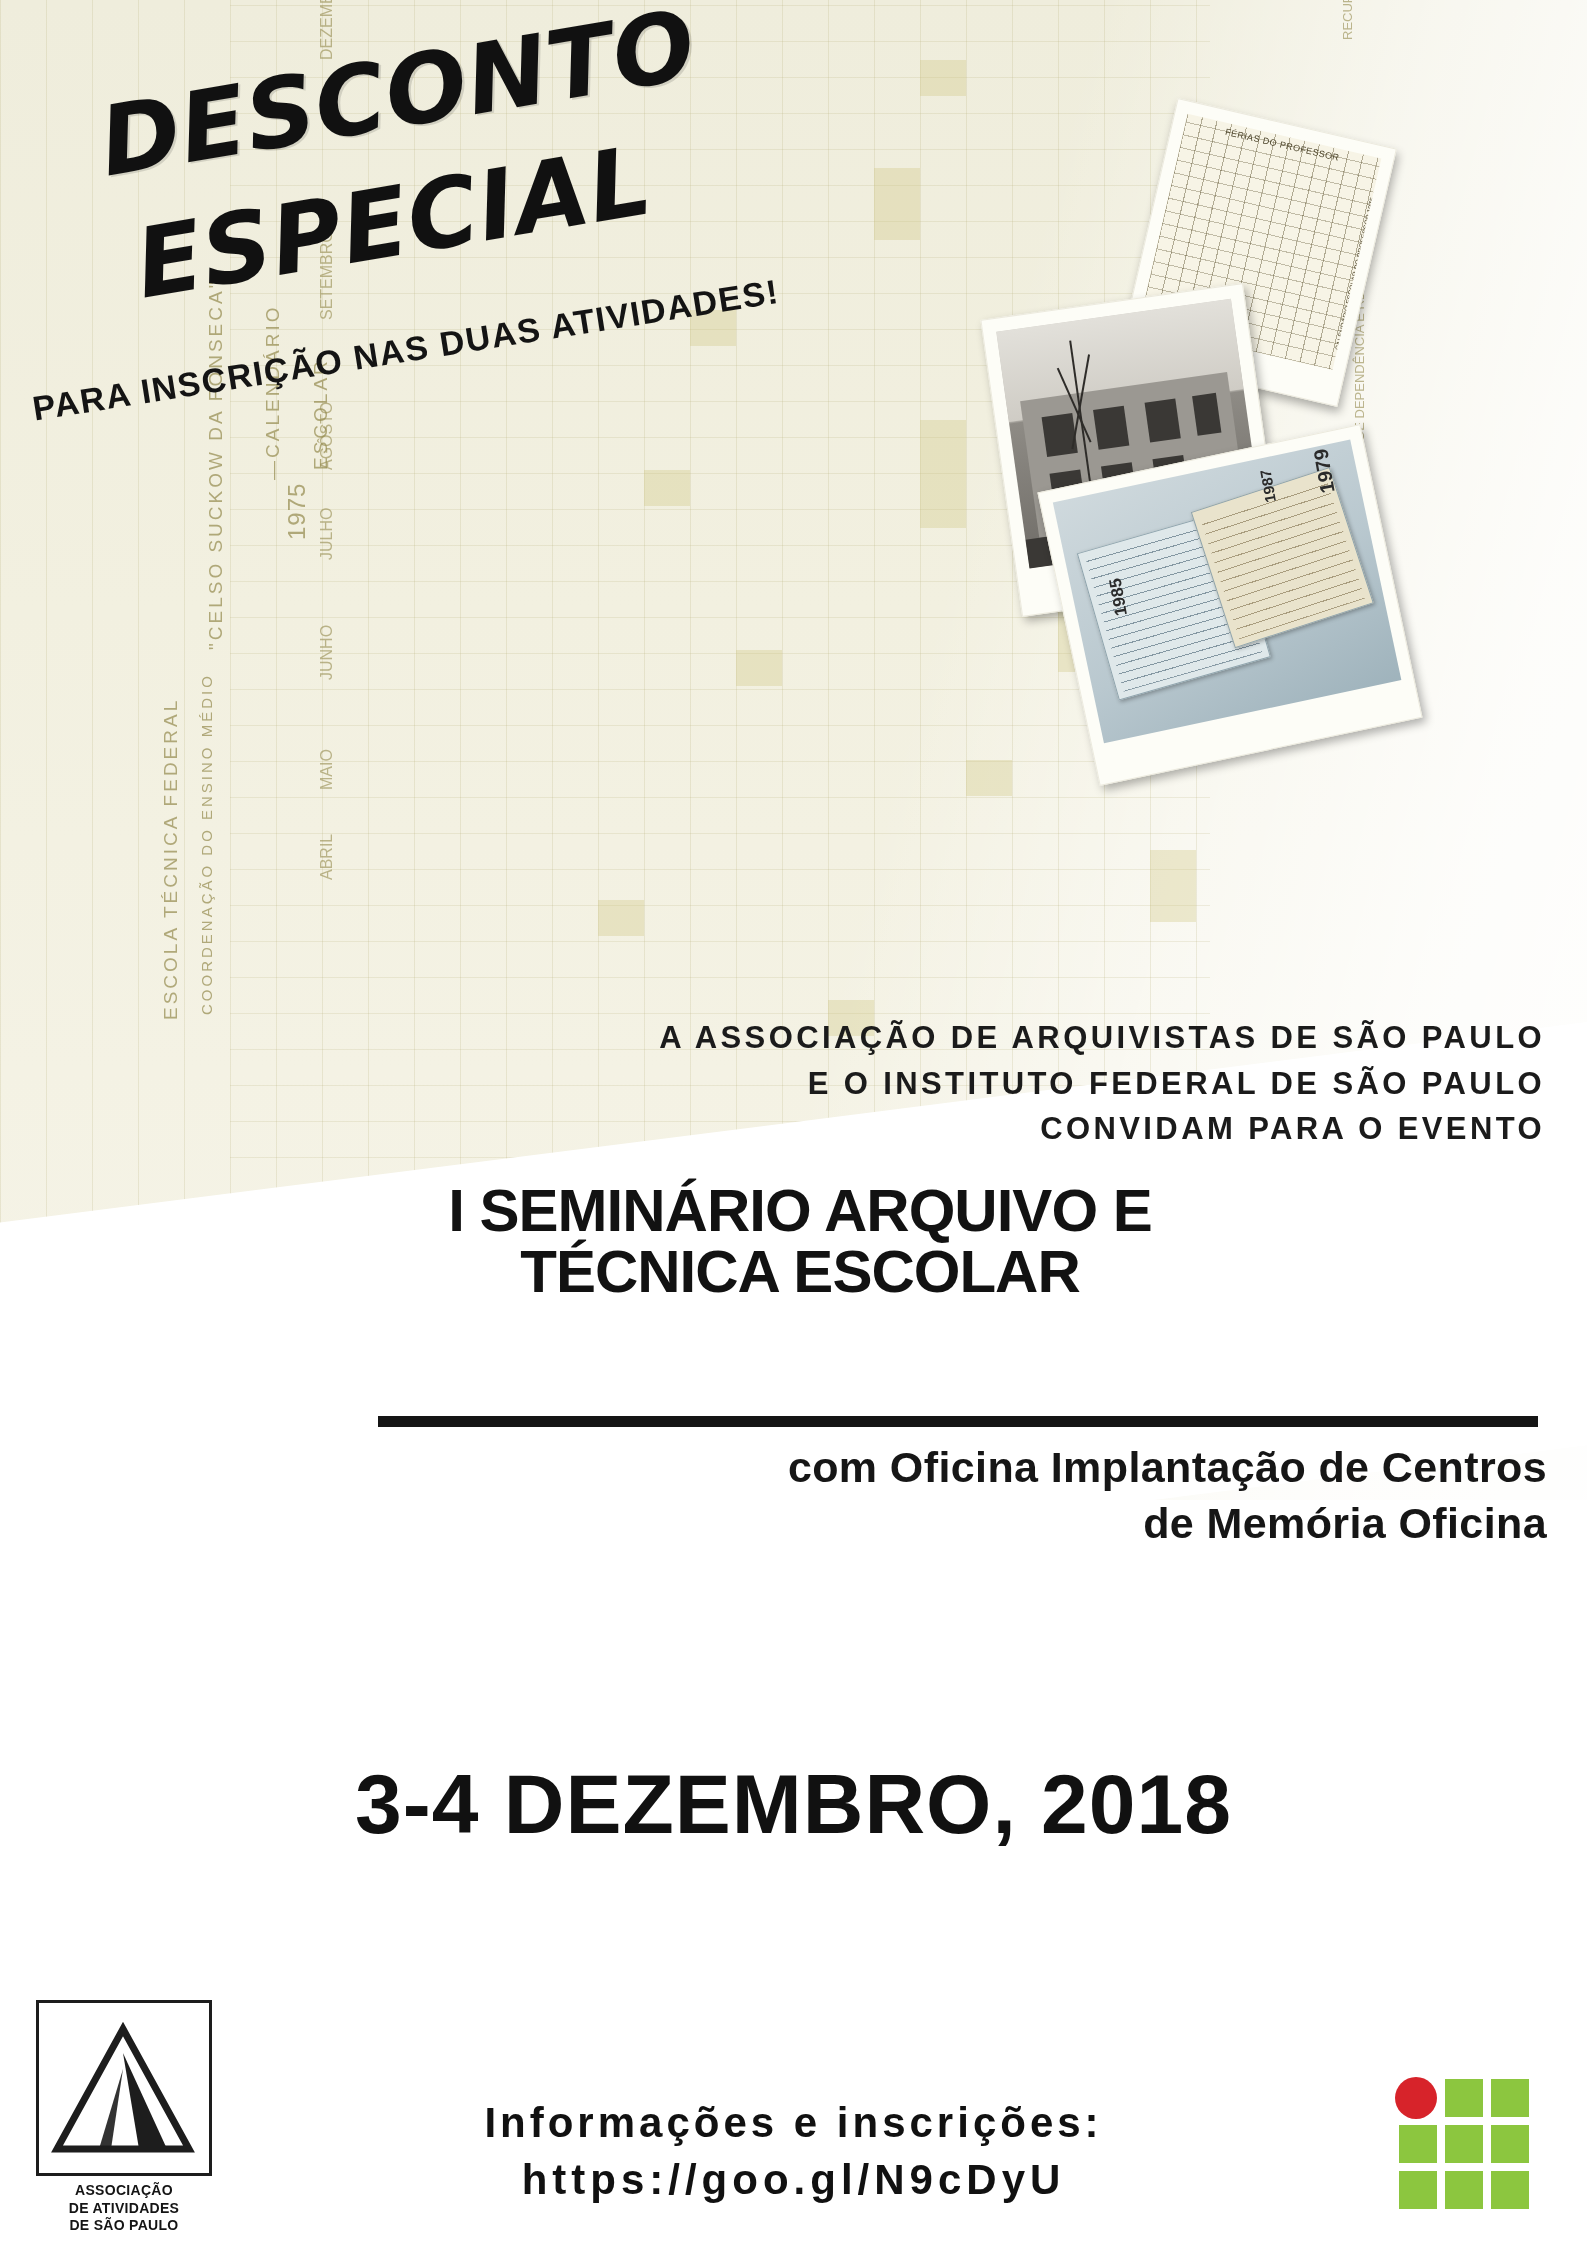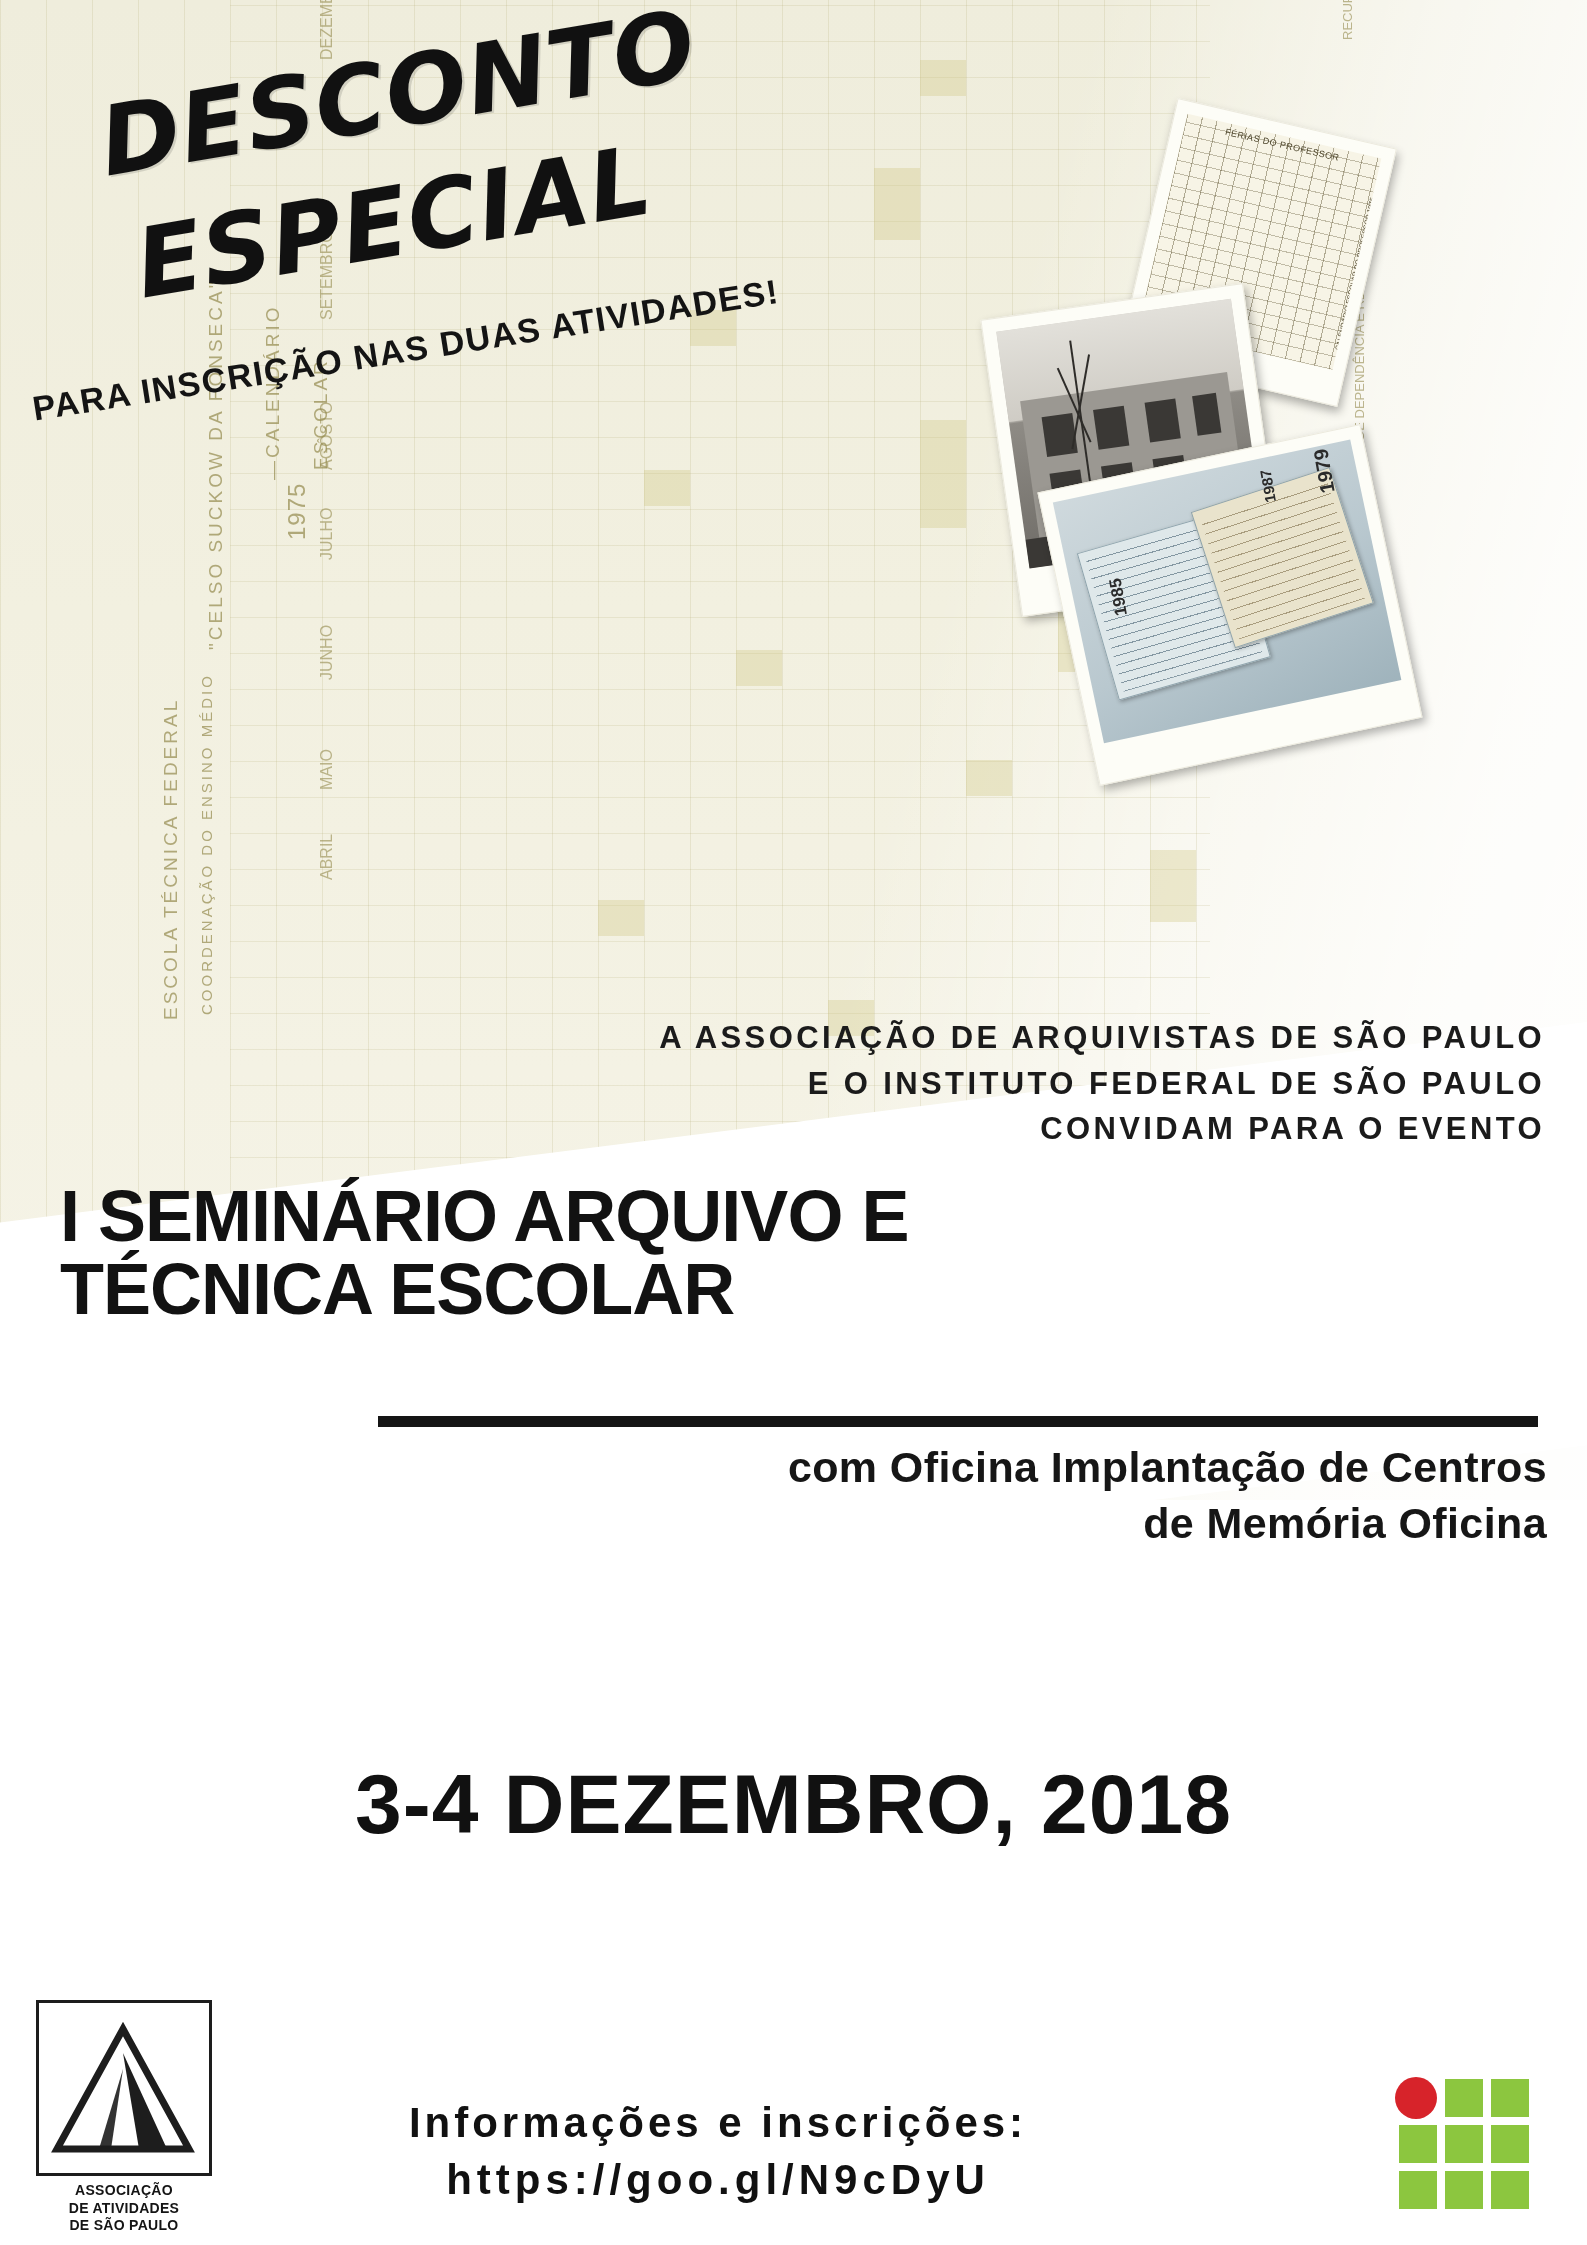--- a/index.html
+++ b/index.html
@@ -215,23 +215,23 @@
     font-weight: bold;
     font-size: 31px;
     letter-spacing: 3.4px;
     color: #1b1b1b;
     line-height: 1.47;
   }
   .title-main {
     position: absolute;
     left: 60px; top: 1180px;
     width: 1480px;
-    text-align: left;
-    font-weight: bold;
-    font-size: 72px;
+    text-align: center;
+    font-weight: bold;
+    font-size: 60px;
     line-height: 1.02;
     letter-spacing: -1px;
     color: #121212;
   }
   .title-rule {
     position: absolute;
     left: 378px; top: 1416px;
     width: 1160px; height: 11px;
     background: #151515;
   }
@@ -265,21 +265,21 @@
     text-align: center;
     font-weight: bold;
     font-size: 35px;
     letter-spacing: 5.5px;
     color: #111;
   }
 
   .info {
     position: absolute;
     left: 0; top: 2095px;
-    width: 1436px;
+    width: 1587px;
     text-align: center;
     font-weight: bold;
     font-size: 42px;
     letter-spacing: 4px;
     color: #111;
     line-height: 1.35;
   }
   .info .url { letter-spacing: 5px; }
 
   

